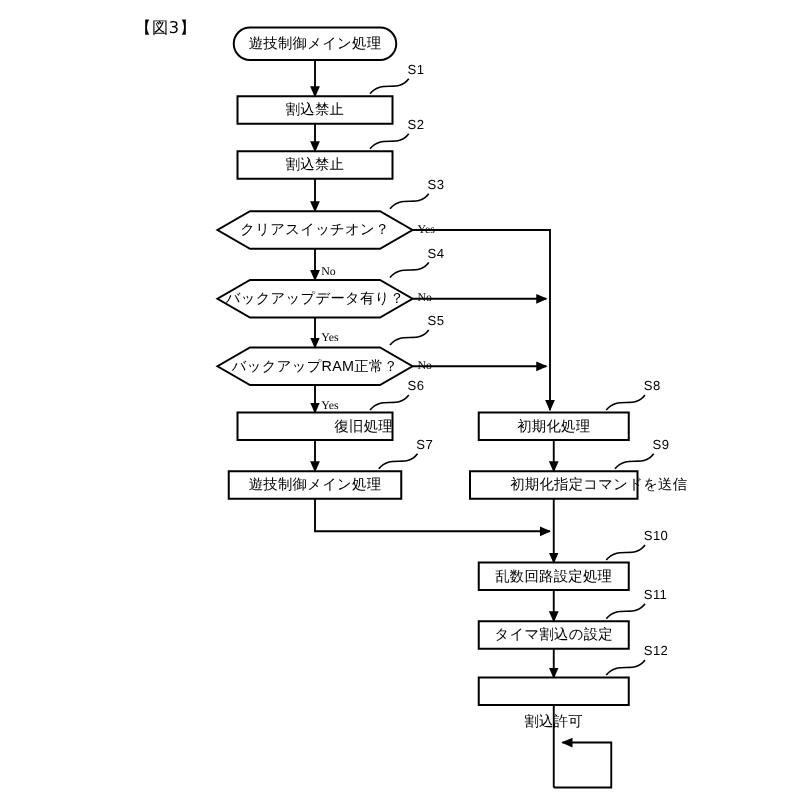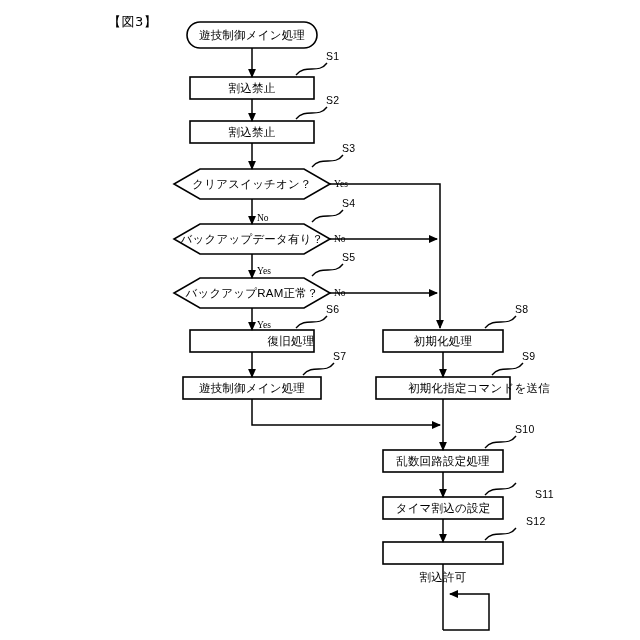--- a/index.html
+++ b/index.html
@@ -145,22 +145,22 @@
       <div class="step-label" style="left: 326px; top: 50px;">S1</div>
       <div class="step-label" style="left: 326px; top: 94px;">S2</div>
       <div class="step-label" style="left: 342px; top: 142px; text-align: center;">S3</div>
       <div class="step-label" style="left: 342px; top: 197px;">S4</div>
       <div class="step-label" style="left: 342px; top: 251px; text-align: center;">S5</div>
       <div class="step-label" style="left: 326px; top: 303px;">S6</div>
       <div class="step-label" style="left: 333px; top: 350px;">S7</div>
       <div class="step-label" style="left: 515px; top: 303px;">S8</div>
       <div class="step-label" style="left: 522px; top: 350px;">S9</div>
       <div class="step-label" style="left: 515px; top: 423px;">S10</div>
-      <div class="step-label" style="left: 515px; top: 488px; margin-left: 20px;">S11</div>
-      <div class="step-label" style="left: 526px; top: 515px;">S12</div>
+      <div class="step-label" style="left: 515px; top: 470px;">S11</div>
+      <div class="step-label" style="left: 515px; top: 515px;">S12</div>
     </div>
   <div id="branches">
       <div class="branch-label" style="left: 334px; top: 179px;">Yes</div>
       <div class="branch-label" style="left: 257px; top: 213px;">No</div>
       <div class="branch-label" style="left: 334px; top: 234px;">No</div>
       <div class="branch-label" style="left: 257px; top: 266px;">Yes</div>
       <div class="branch-label" style="left: 334px; top: 288px;">No</div>
       <div class="branch-label" style="left: 257px; top: 320px;">Yes</div>
     </div>
 

